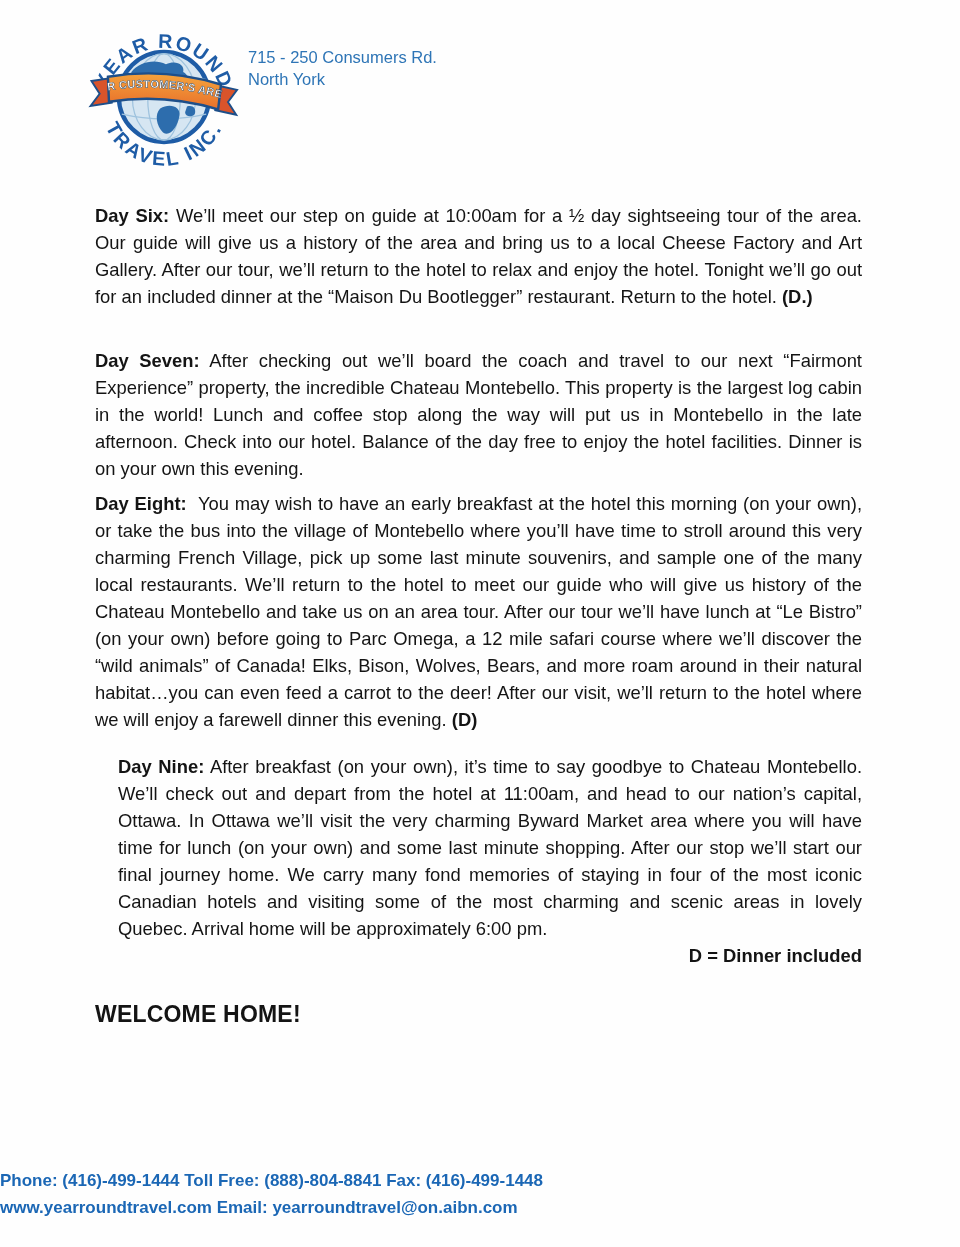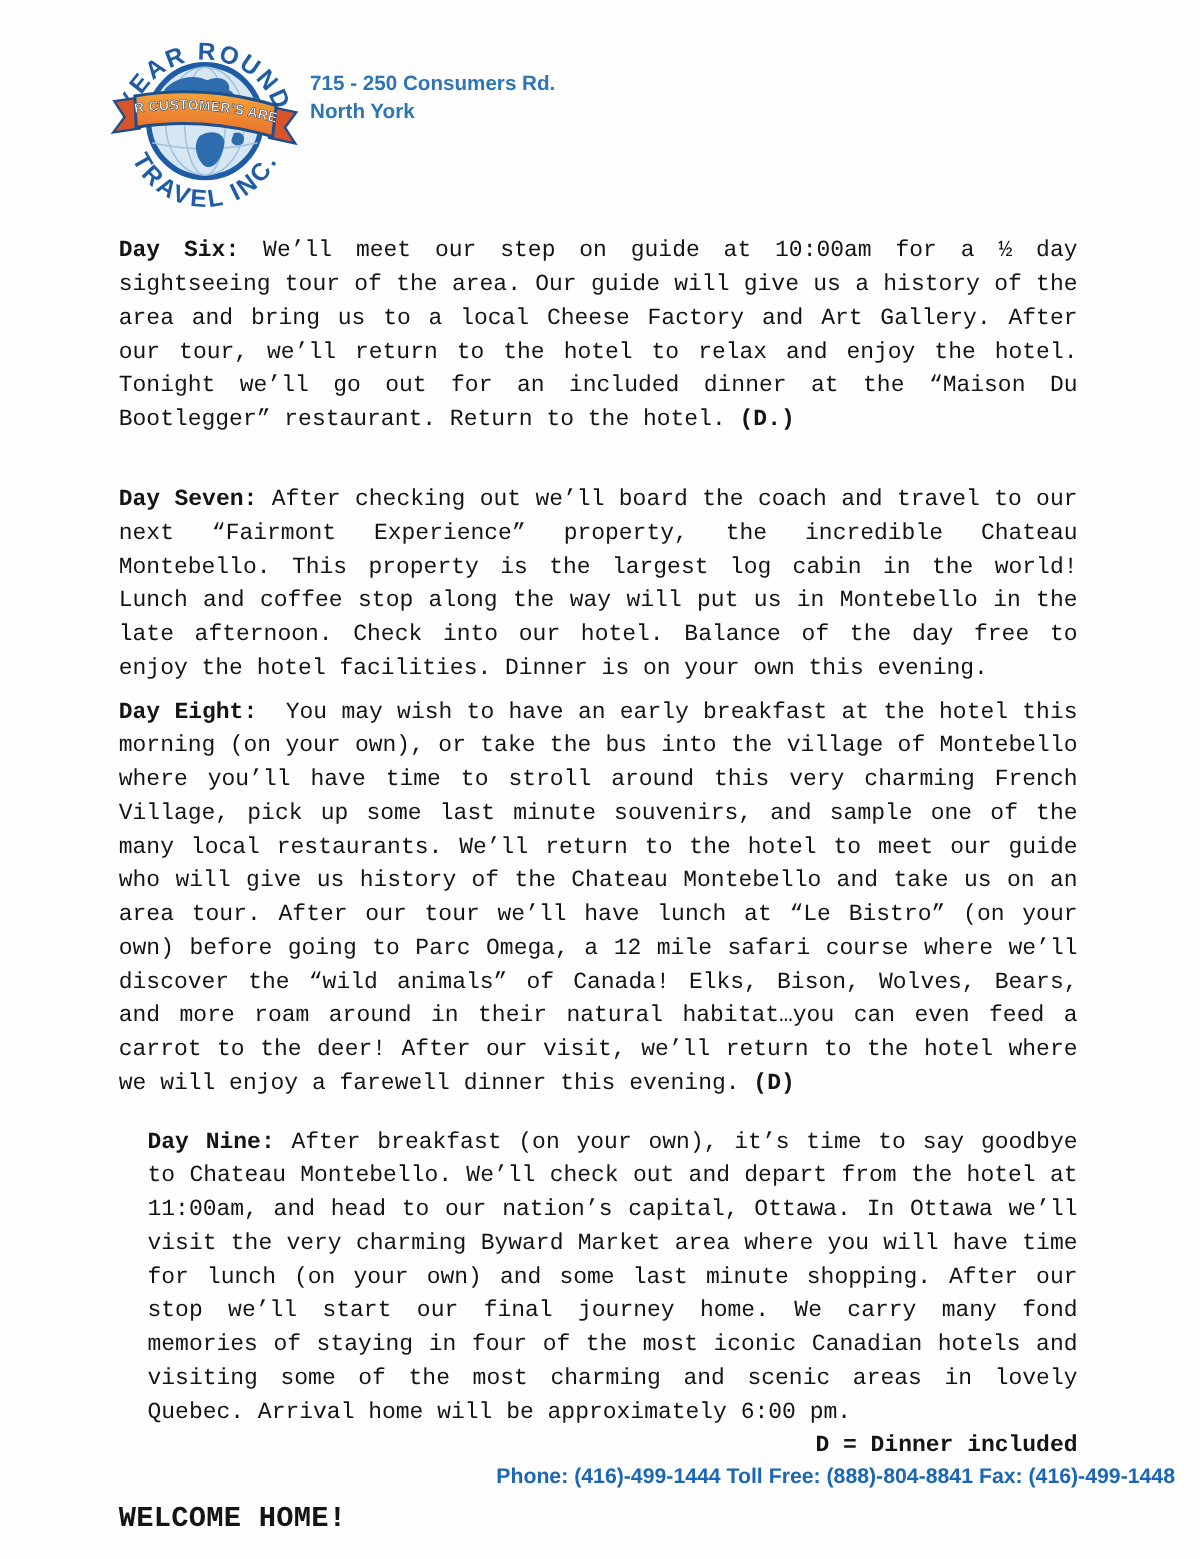--- a/index.html
+++ b/index.html
@@ -13,39 +13,38 @@
   .page {
     position: absolute; inset: 0;
     background: #fefefe;
     overflow: hidden;
   }
 
   
   .header { position: absolute; top: 24px; left: 86px; height: 150px; }
   .logo { position: absolute; top: 0; left: 0; width: 156px; height: 142px; }
   .address {
-    position: absolute; top: 32px; left: 162px;
+    position: absolute; top: 22px; left: 162px;
     width: 260px;
     color: #2e75b6;
-    font-weight: bold;
+    font-weight: normal;
     font-size: 16.5px;
     line-height: 22px;
     white-space: nowrap;
   }
 
   
   .content {
     position: absolute;
-    top: 181px; left: 95px;
+    top: 196px; left: 95px;
     width: 767px;
     font-size: 18.4px;
     line-height: 27px;
     text-align: justify;
     color: #141414;
-    font-family: Liberation Mono, monospace;
   }
   .para { margin: 0; }
   .para.p-six   { margin-top: 6px; }
   .para.p-seven { margin-top: 37px; }
   .para.p-eight { margin-top: 8px; }
   .para.p-nine  { margin-top: 20px; margin-left: 23px; }
   .day-label, .day-suffix { font-weight: bold; }
   .dinner-note {
     font-weight: bold;
     padding-left: 5px;
@@ -56,21 +55,21 @@
     font-weight: bold;
     font-size: 23px;
     letter-spacing: 0.2px;
     text-align: left;
   }
 
   
   .footer {
     position: absolute;
     top: 1167px; left: 0; right: 20px;
-    text-align: right;
+    text-align: left;
     color: #1b67b5;
     font-weight: bold;
     font-size: 17px;
     line-height: 27px;
   }
 </style>
 </head>
 <body>
 
 <div class="page">
@@ -135,15 +134,16 @@
 
     <p class="para p-nine"><span class="day-label">Day Nine:</span> <span>After breakfast (on your own), it’s time to say goodbye to Chateau Montebello. We’ll check out and depart from the hotel at 11:00am, and head to our nation’s capital, Ottawa. In Ottawa we’ll visit the very charming Byward Market area where you will have time for lunch (on your own) and some last minute shopping. After our stop we’ll start our final journey home. We carry many fond memories of staying in four of the most iconic Canadian hotels and visiting some of the most charming and scenic areas in lovely Quebec. Arrival home will be approximately 6:00 pm.</span></p>
 
     <div class="dinner-note">D = Dinner included</div>
 
     <div class="welcome">WELCOME HOME!</div>
   </div>
 
   <div class="footer">
     <div>Phone: (416)-499-1444 Toll Free: (888)-804-8841 Fax: (416)-499-1448</div>
+    <div>www.yearroundtravel.com Email: yearroundtravel@on.aibn.com</div>
   </div>
 
 </div>
 
 </body></html>

